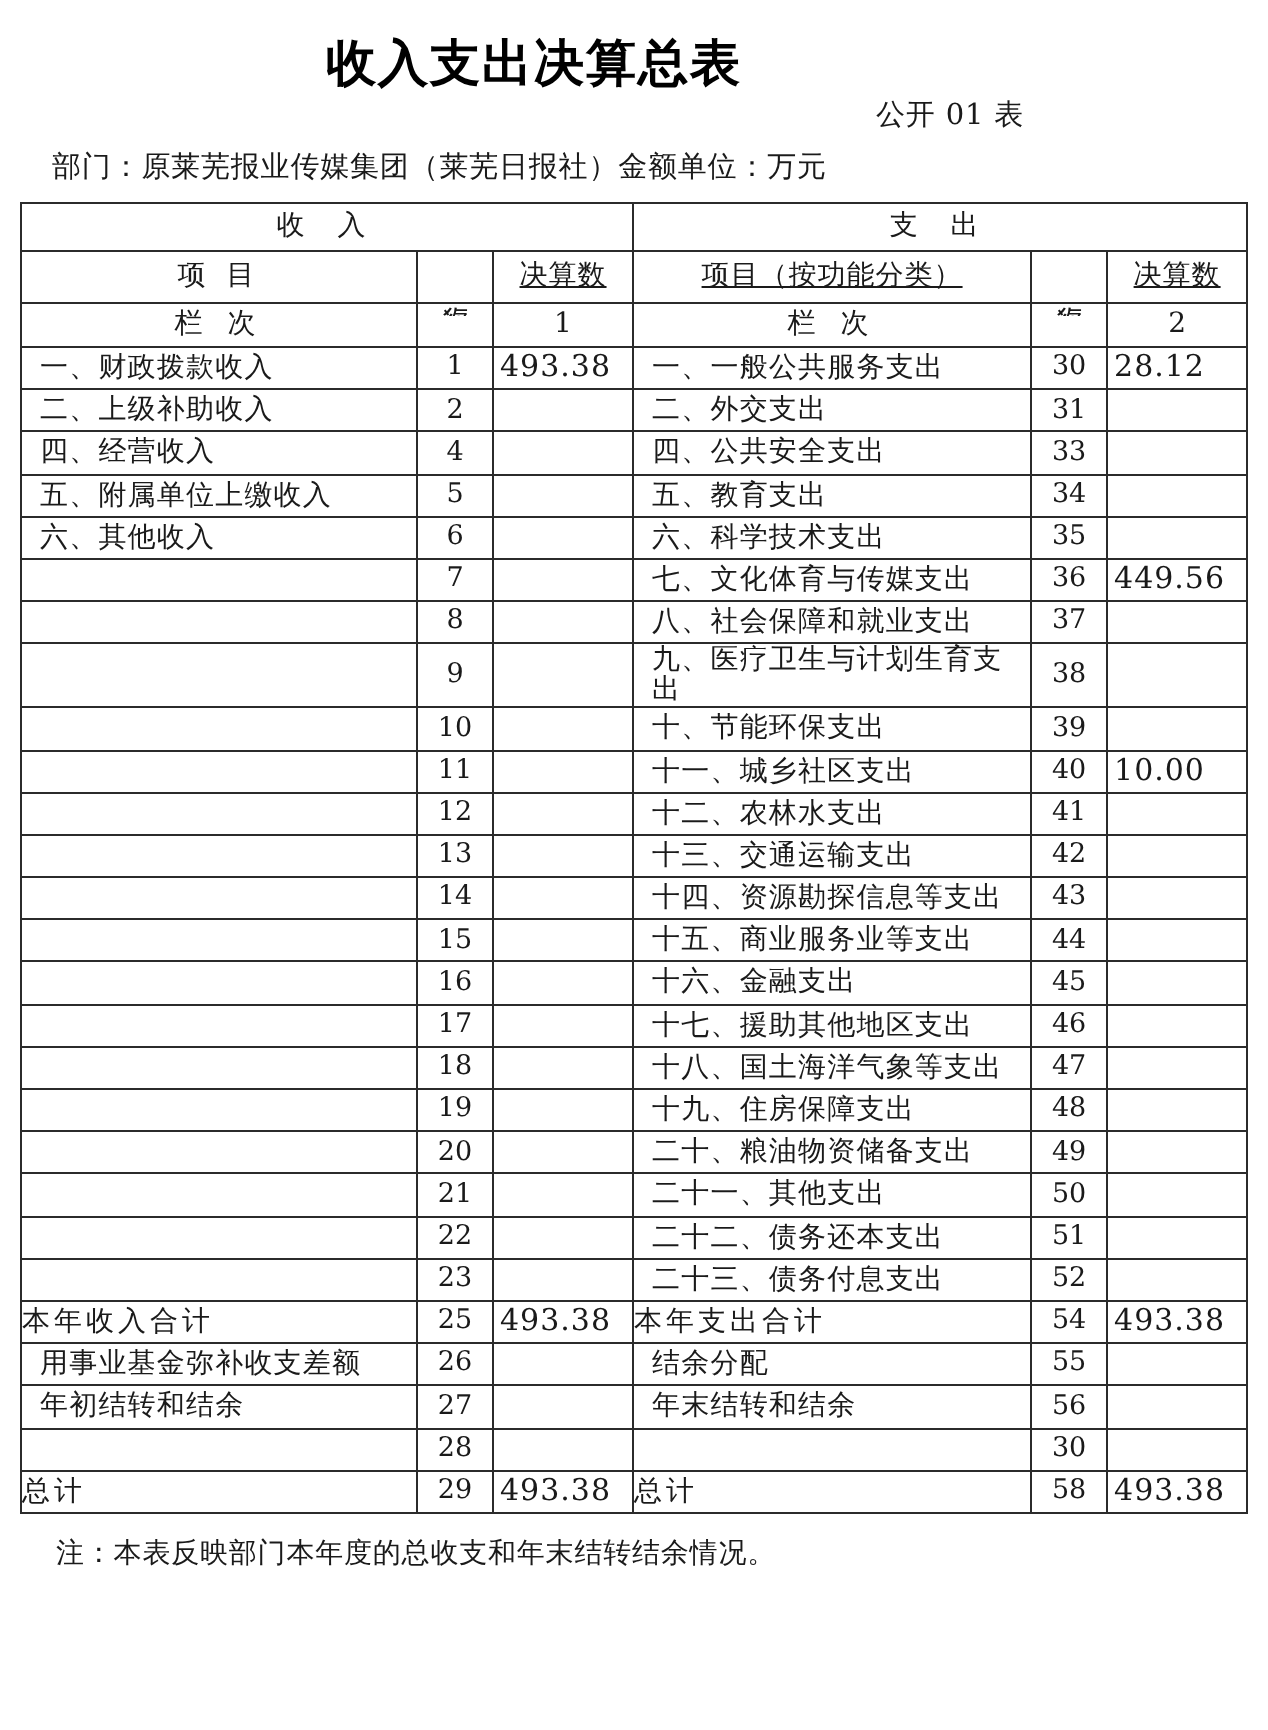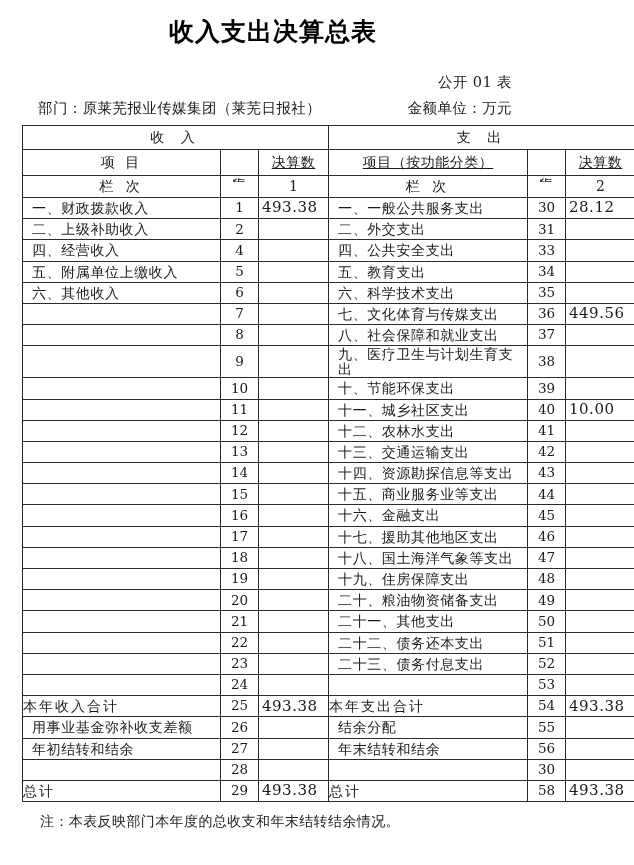--- a/index.html
+++ b/index.html
@@ -14,43 +14,41 @@
     overflow: hidden;
     font-family: "DejaVu Serif", "Liberation Serif", serif;
     color: #1a1a1a;
     position: relative;
   }
   .page {
     width: 534px;
     height: 865px;
     position: relative;
     box-sizing: border-box;
-    padding-left: 12px;
   }
   .doc-title {
     text-align: center;
     font-family: "DejaVu Sans", "Liberation Sans", sans-serif;
     font-weight: bold;
     font-size: 25px;
     letter-spacing: 1px;
     margin: 0;
     padding-top: 16px;
     line-height: 32px;
     color: #000;
   }
   .meta-block {
     position: relative;
-    margin-top: 24px;
+    margin-top: 0;
     padding: 0 12px 0 26px;
     font-size: 14.5px;
     line-height: 20px;
   }
   .meta-row {
     display: flex;
-    justify-content: space-between;
     align-items: baseline;
   }
   .meta-row.first {
     justify-content: flex-end;
     margin-bottom: 6px;
   }
   .meta-left {
     white-space: nowrap;
     letter-spacing: 0.4px;
   }
@@ -379,28 +377,20 @@
         </tr>
         <tr>
           <td class="t-item"></td>
           <td class="t-no">23</td>
           <td class="t-amt"></td>
           <td class="t-item">二十三、债务付息支出</td>
           <td class="t-no">52</td>
           <td class="t-amt"></td>
         </tr>
         <tr>
-          <td class="t-item"></td>
-          <td class="t-no">24</td>
-          <td class="t-amt"></td>
-          <td class="t-item"></td>
-          <td class="t-no">53</td>
-          <td class="t-amt"></td>
-        </tr>
-        <tr>
           <td class="t-item center">本年收入合计</td>
           <td class="t-no">25</td>
           <td class="t-amt">493.38</td>
           <td class="t-item center">本年支出合计</td>
           <td class="t-no">54</td>
           <td class="t-amt">493.38</td>
         </tr>
         <tr>
           <td class="t-item">用事业基金弥补收支差额</td>
           <td class="t-no">26</td>

